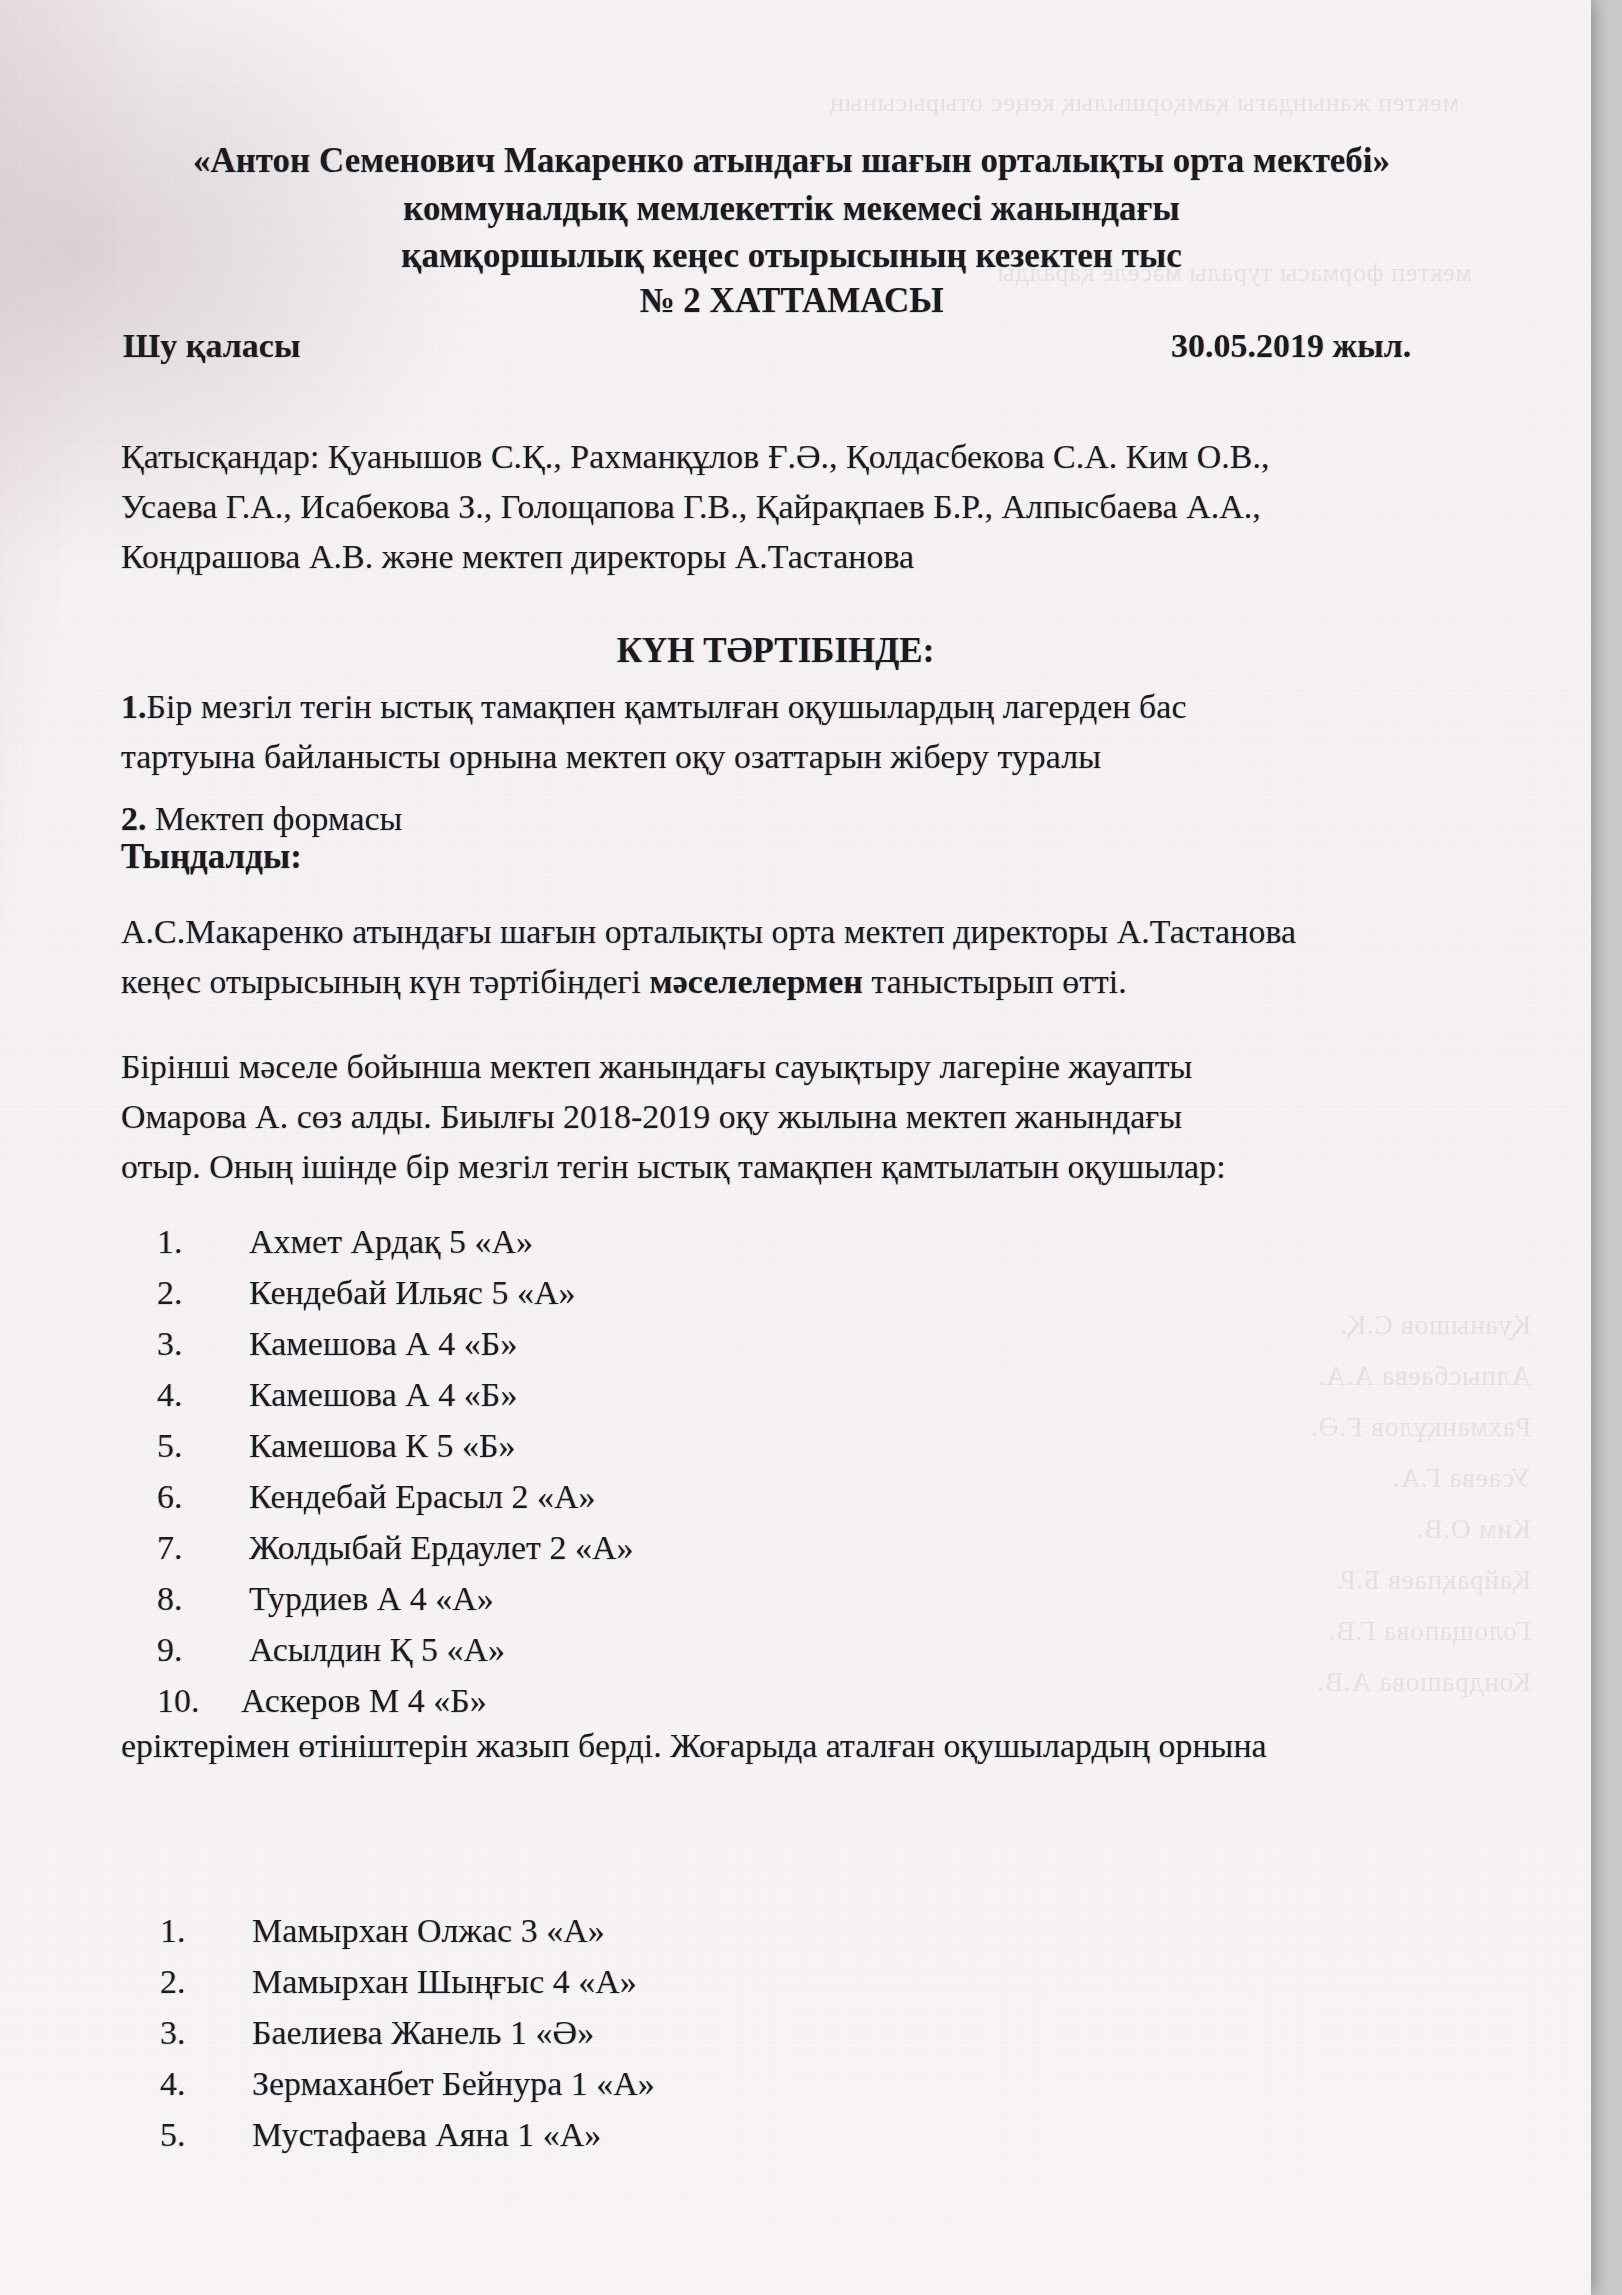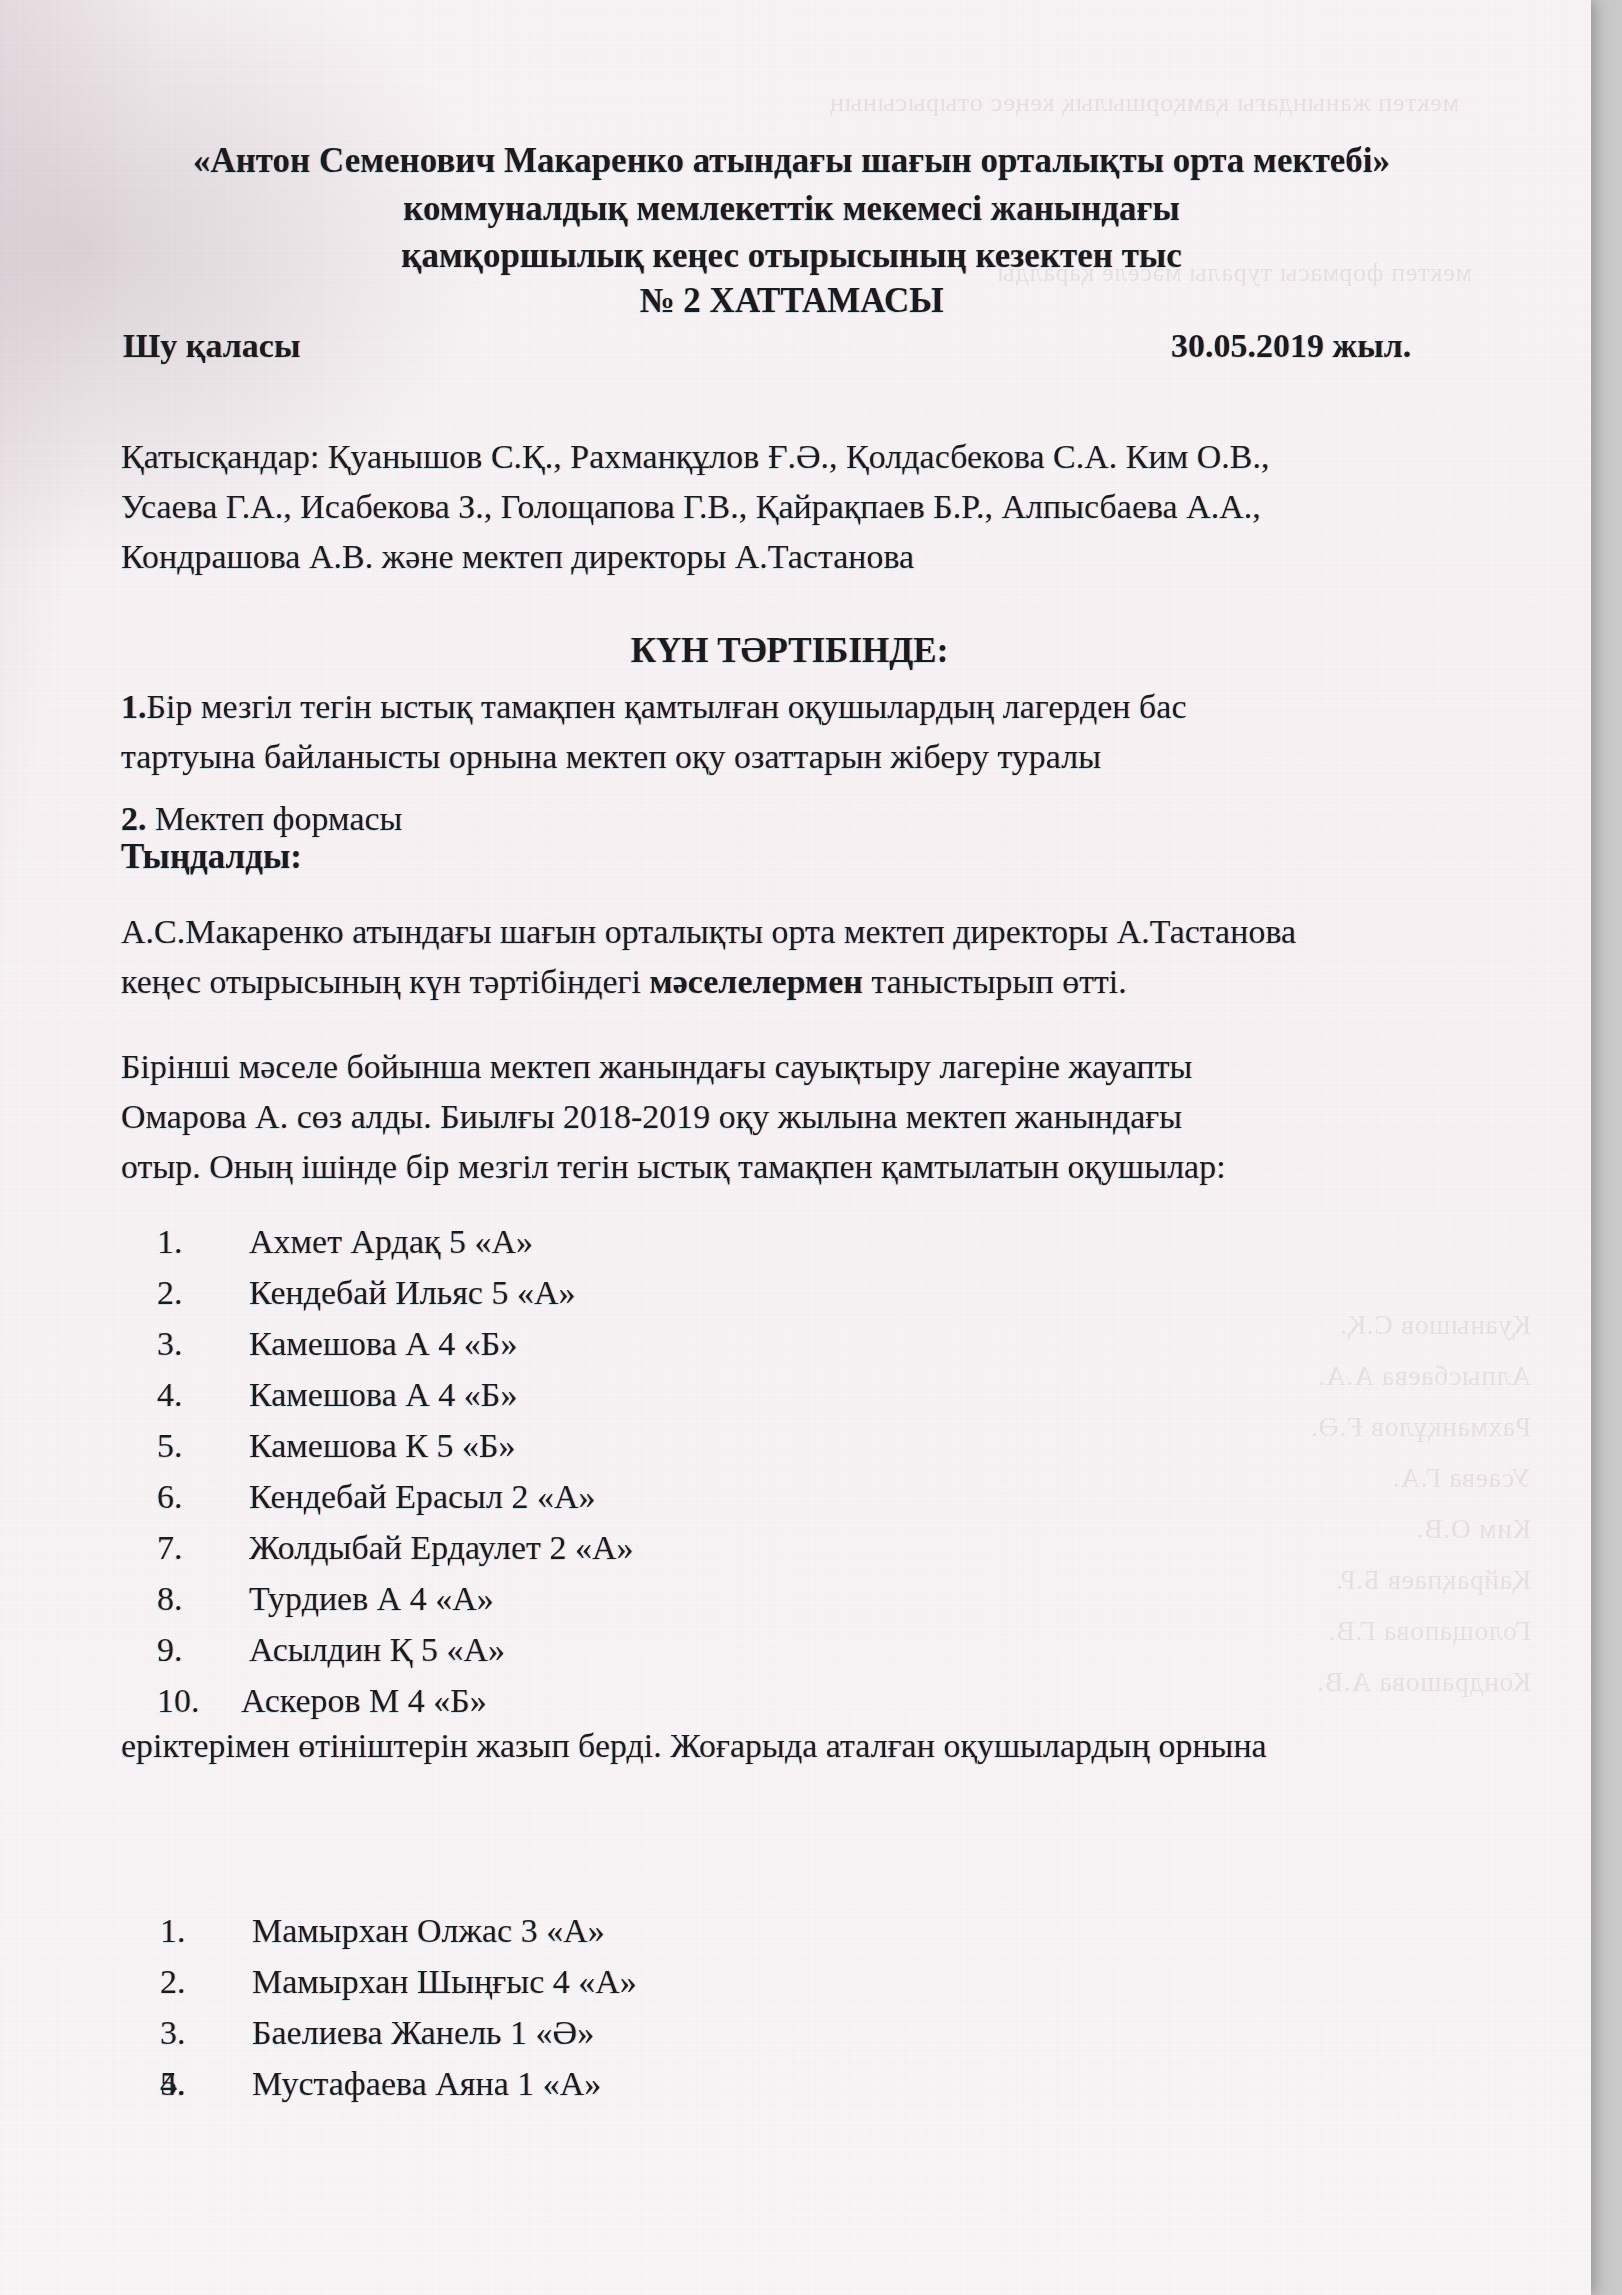--- a/index.html
+++ b/index.html
@@ -142,21 +142,21 @@
 
     <div class="line t-city ink" style="left:123px; top:327px;">Шу қаласы</div>
     <div class="line t-date ink" style="left:1171px; top:327px;">30.05.2019 жыл.</div>
 
     <div class="blk t-body ink" style="left:121px; top:432px; width:1407px;">
       <div class="line" style="position:relative;">Қатысқандар: Қуанышов С.Қ., Рахманқұлов Ғ.Ә., Қолдасбекова С.А. Ким О.В.,</div>
       <div class="line" style="position:relative;">Усаева Г.А., Исабекова З., Голощапова Г.В., Қайрақпаев Б.Р., Алпысбаева А.А.,</div>
       <div class="line" style="position:relative;">Кондрашова А.В. және мектеп директоры А.Тастанова</div>
     </div>
 
-    <div class="blk t-agenda-title ink" style="left:96px; top:631px; width:1387px;">КҮН ТӘРТІБІНДЕ:</div>
+    <div class="blk t-agenda-title ink" style="left:82px; top:631px; width:1387px;">КҮН ТӘРТІБІНДЕ:</div>
 
     <div class="blk t-body ink" style="left:121px; top:682px; width:1427px;">
       <div style="white-space:nowrap;"><b>1.</b><span>Бір мезгіл тегін ыстық тамақпен қамтылған оқушылардың лагерден бас</span></div>
       <div style="white-space:nowrap;">тартуына байланысты орнына мектеп оқу озаттарын жіберу туралы</div>
       <div style="white-space:nowrap;margin-top:12px;"><b>2.</b><span> Мектеп формасы</span></div>
     </div>
 
     <div class="line t-body ink" style="left:121px; top:832px; font-weight:bold; font-size:35px;">Тыңдалды:</div>
 
     <div class="blk t-body ink" style="left:121px; top:907px; width:1433px;">
@@ -184,19 +184,19 @@
       </ol>
 
     <div class="blk t-body ink" style="left:121px; top:1721px; width:1433px;">
       <div style="white-space:nowrap;">еріктерімен  өтініштерін жазып берді. Жоғарыда аталған оқушылардың орнына</div>
     </div>
 
     <ol class="t-list narrow ink" id="list-replacement" style="position:absolute; left:160px; top:1905px; width:916px;">
         <li><span class="num">1.</span><span>Мамырхан Олжас 3 «А»</span></li>
         <li><span class="num">2.</span><span>Мамырхан Шыңғыс 4 «А»</span></li>
         <li><span class="num">3.</span><span>Баелиева Жанель 1 «Ә»</span></li>
-        <li><span class="num">4.</span></li>
+        <li><span class="num">4.</span><span>Зермаханбет Бейнура 1 «А»</span></li>
         <li><span class="num">5.</span><span>Мустафаева Аяна 1 «А»</span></li>
       </ol>
 
   </div>
 </div>
 
 
 </body></html>

